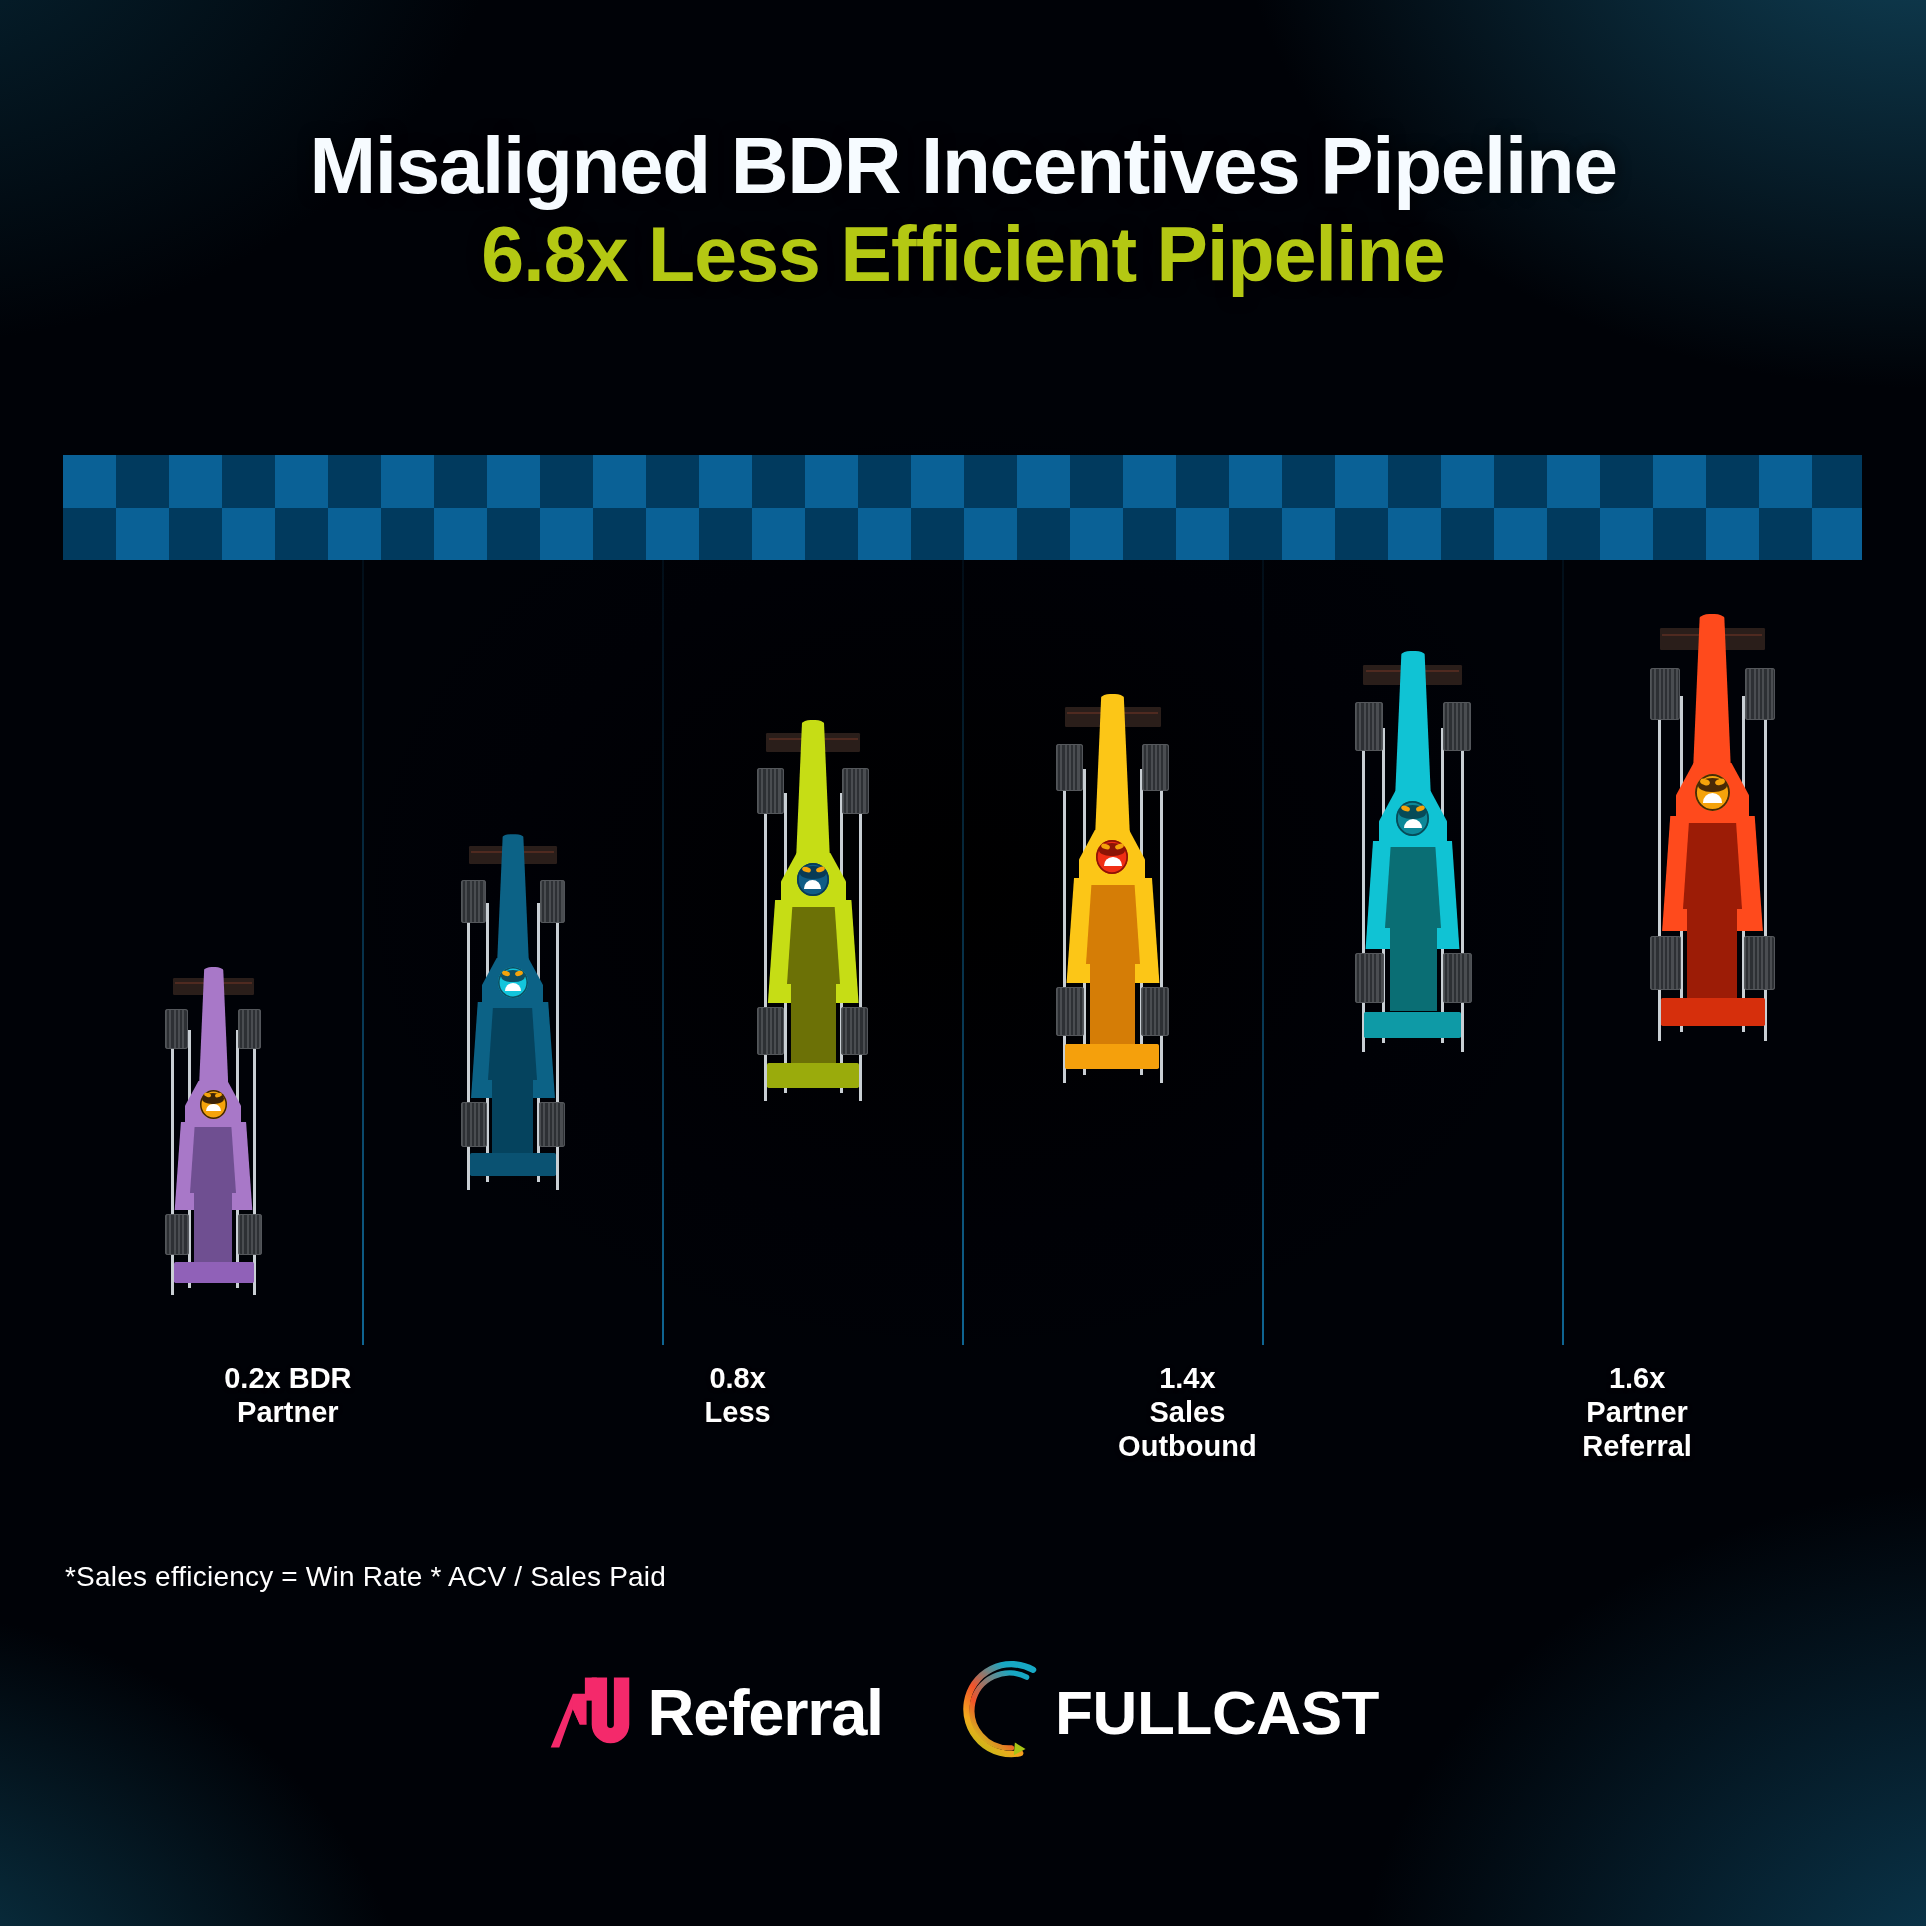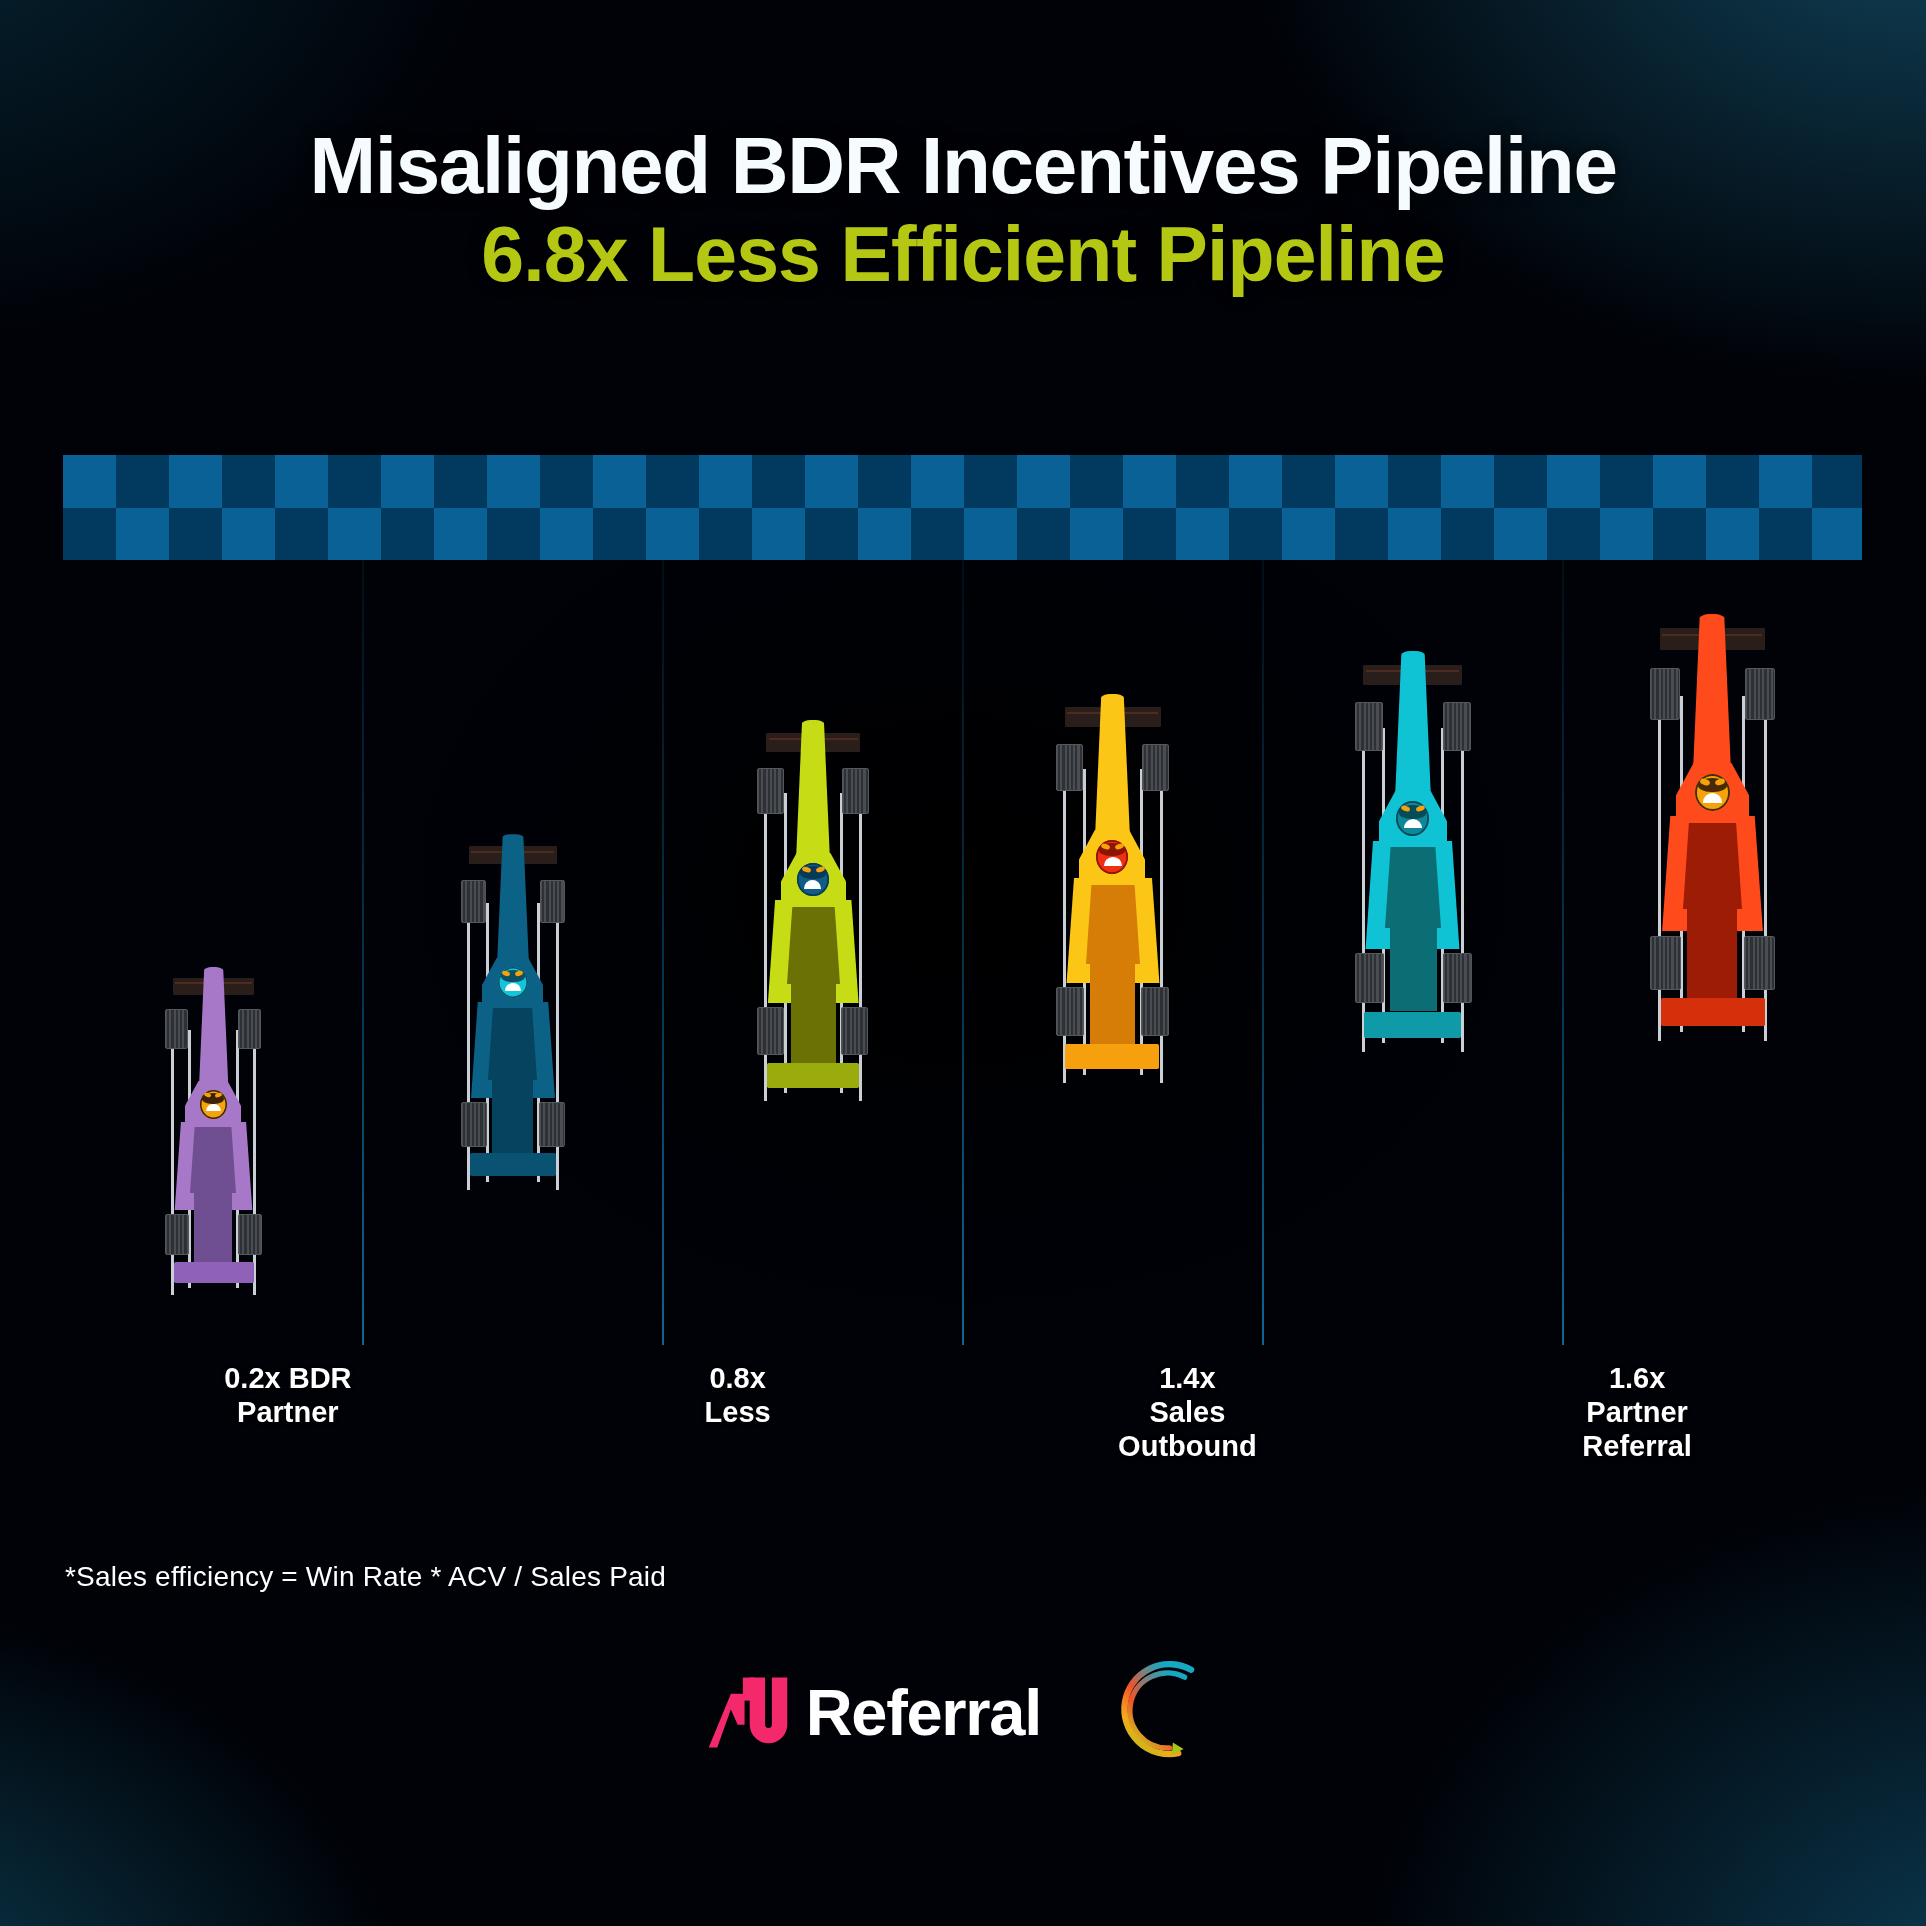--- a/index.html
+++ b/index.html
@@ -401,16 +401,17 @@
         <linearGradient id="fcg2" x1="0.1" y1="1" x2="0.8" y2="0.05">
           <stop offset="0%" stop-color="#c8d41a"></stop>
           <stop offset="40%" stop-color="#f2522a"></stop>
           <stop offset="100%" stop-color="#17a8c4"></stop>
         </linearGradient>
       </defs>
       <path d="M72 10 A42 42 0 1 0 60 88" fill="none" stroke="url(#fcg)" stroke-width="6" stroke-linecap="round"></path>
       <path d="M66 17 A35 35 0 1 0 52 83" fill="none" stroke="url(#fcg2)" stroke-width="5" stroke-linecap="round"></path>
       <path d="M55 78 l10 6 l-11 6 z" fill="#a8c416"></path>
     </svg>
+    <span id="fullcast-text">FULLCAST</span>
   </div>
 
 </div>
 
 
 </body></html>

